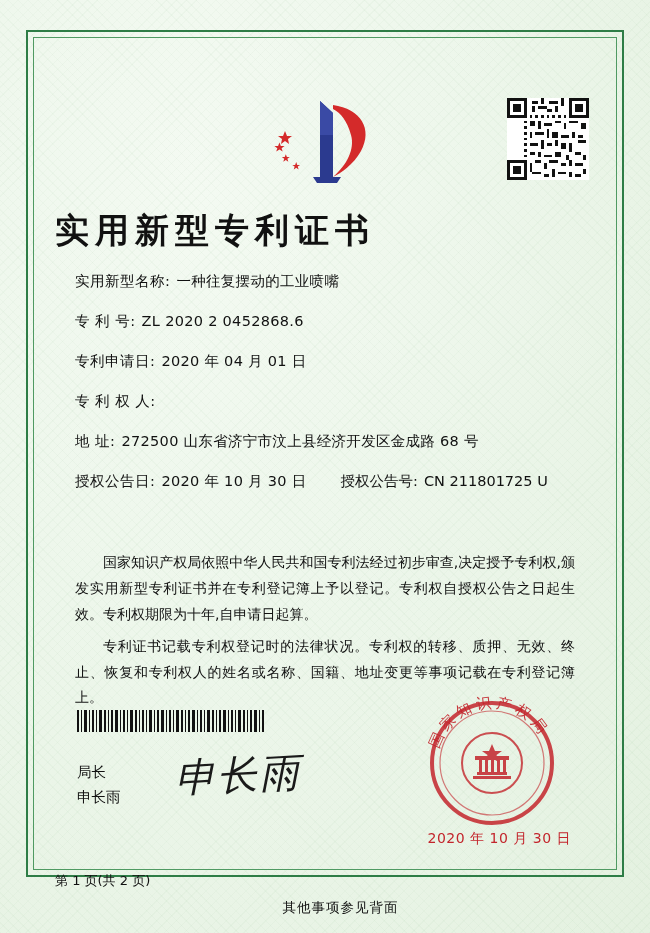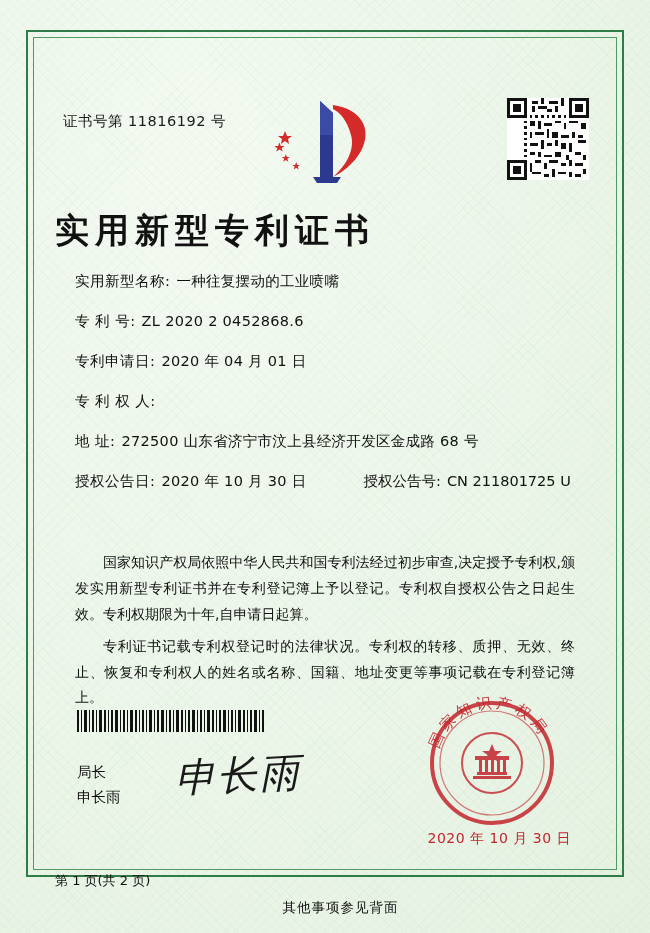--- a/index.html
+++ b/index.html
@@ -114,21 +114,21 @@
   .field-label {
     white-space: nowrap;
     letter-spacing: 0.5px;
     text-align: right;
   }
   .field-value {
     margin-left: 6px;
     letter-spacing: 0.3px;
   }
   .field-label2 {
-    margin-left: 57px;
+    margin-left: 34px;
     white-space: nowrap;
   }
   .field-value2 {
     margin-left: 6px;
   }
 
   
   .paras {
     position: absolute;
     left: 20px;
@@ -221,21 +221,20 @@
 </head>
 <body>
 
 <div class="page">
   <div class="guilloche"></div>
   <div class="border-outer"></div>
   <div class="border-inner"></div>
 
   <div class="content">
 
-    <div class="cert-no">证书号第 11816192 号</div>
 
     <div class="qr">
       <svg width="82" height="82" viewBox="0 0 29 29" shape-rendering="crispEdges">
         <rect width="29" height="29" fill="#ffffff"></rect>
         <g fill="#111111">
 
           <rect x="0" y="0" width="7" height="1"></rect>
             <rect x="0" y="6" width="7" height="1"></rect>
           <rect x="0" y="0" width="1" height="7"></rect>
             <rect x="6" y="0" width="1" height="7"></rect>

